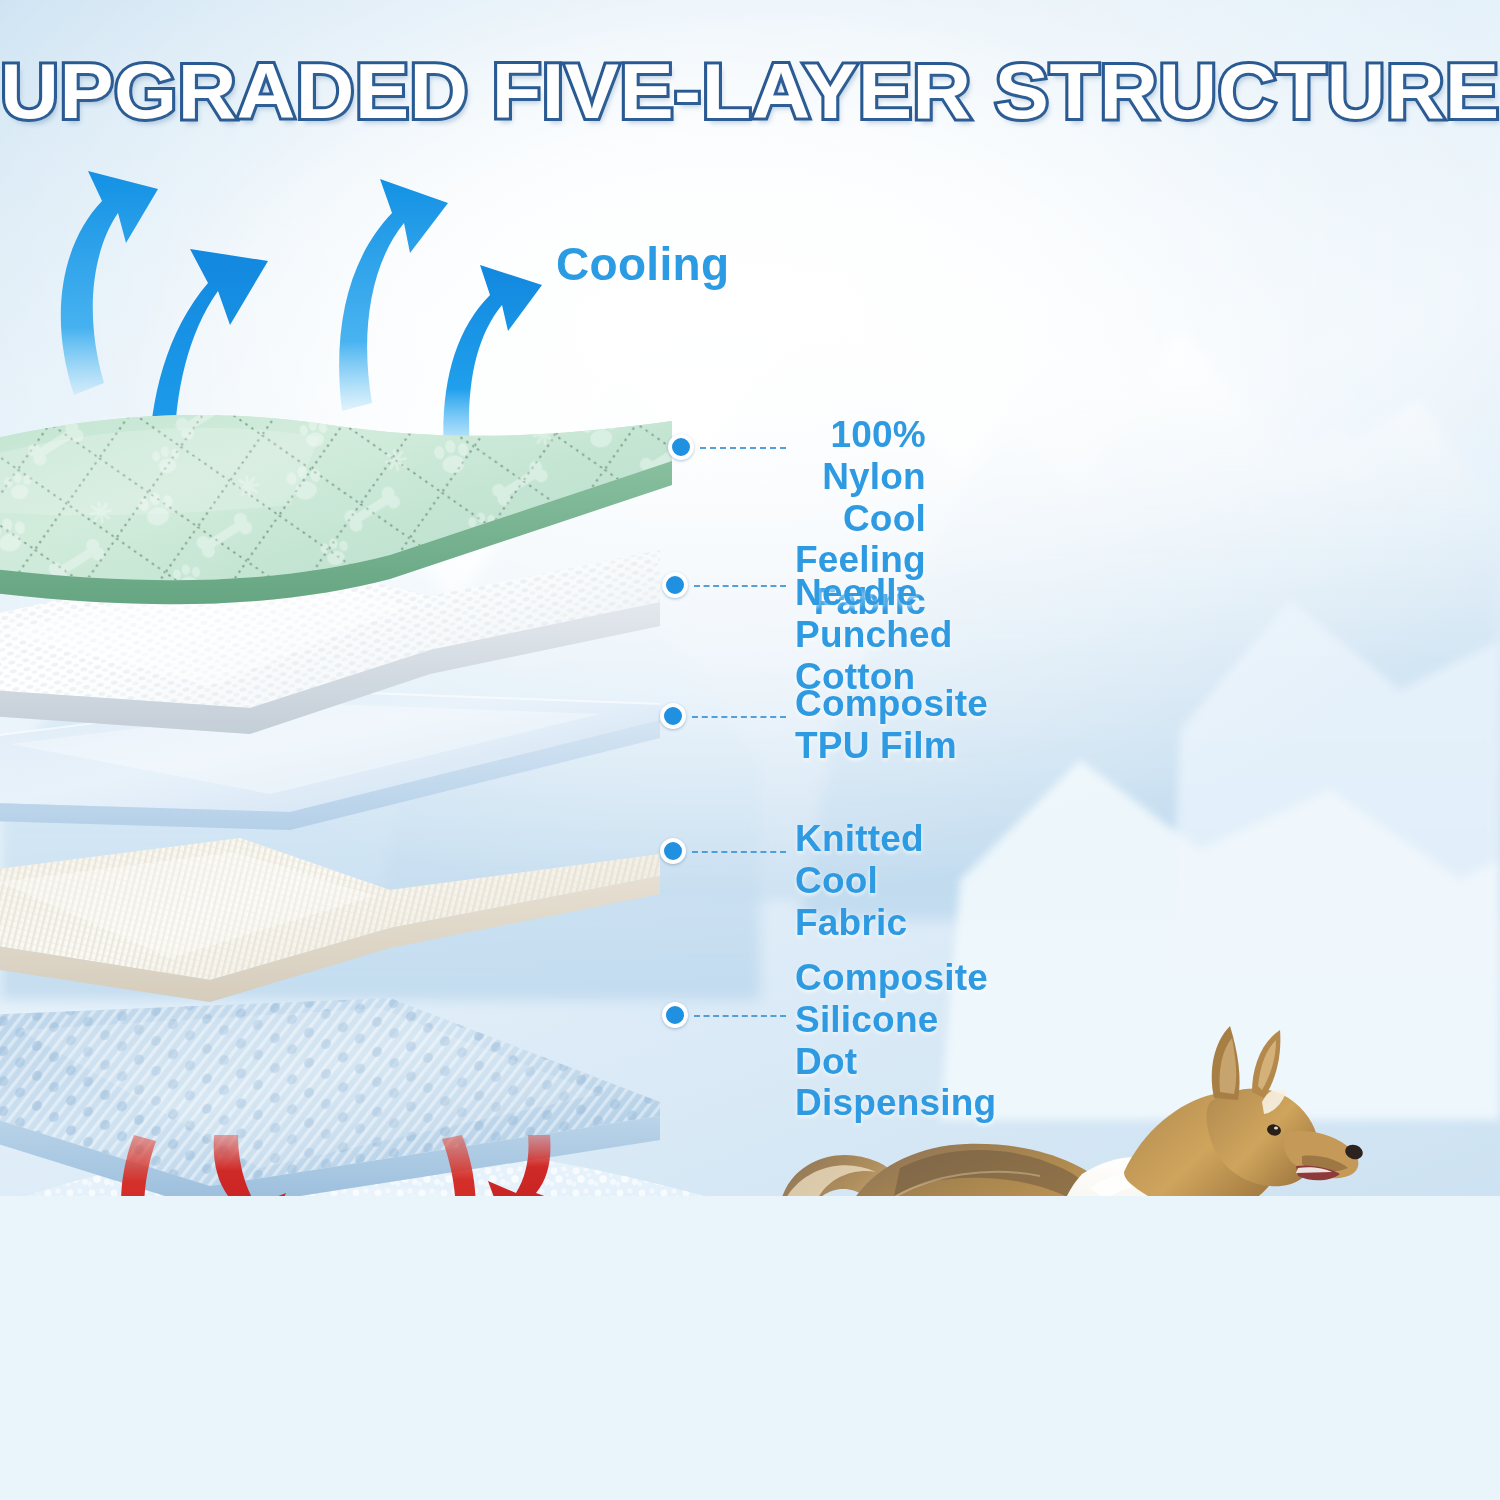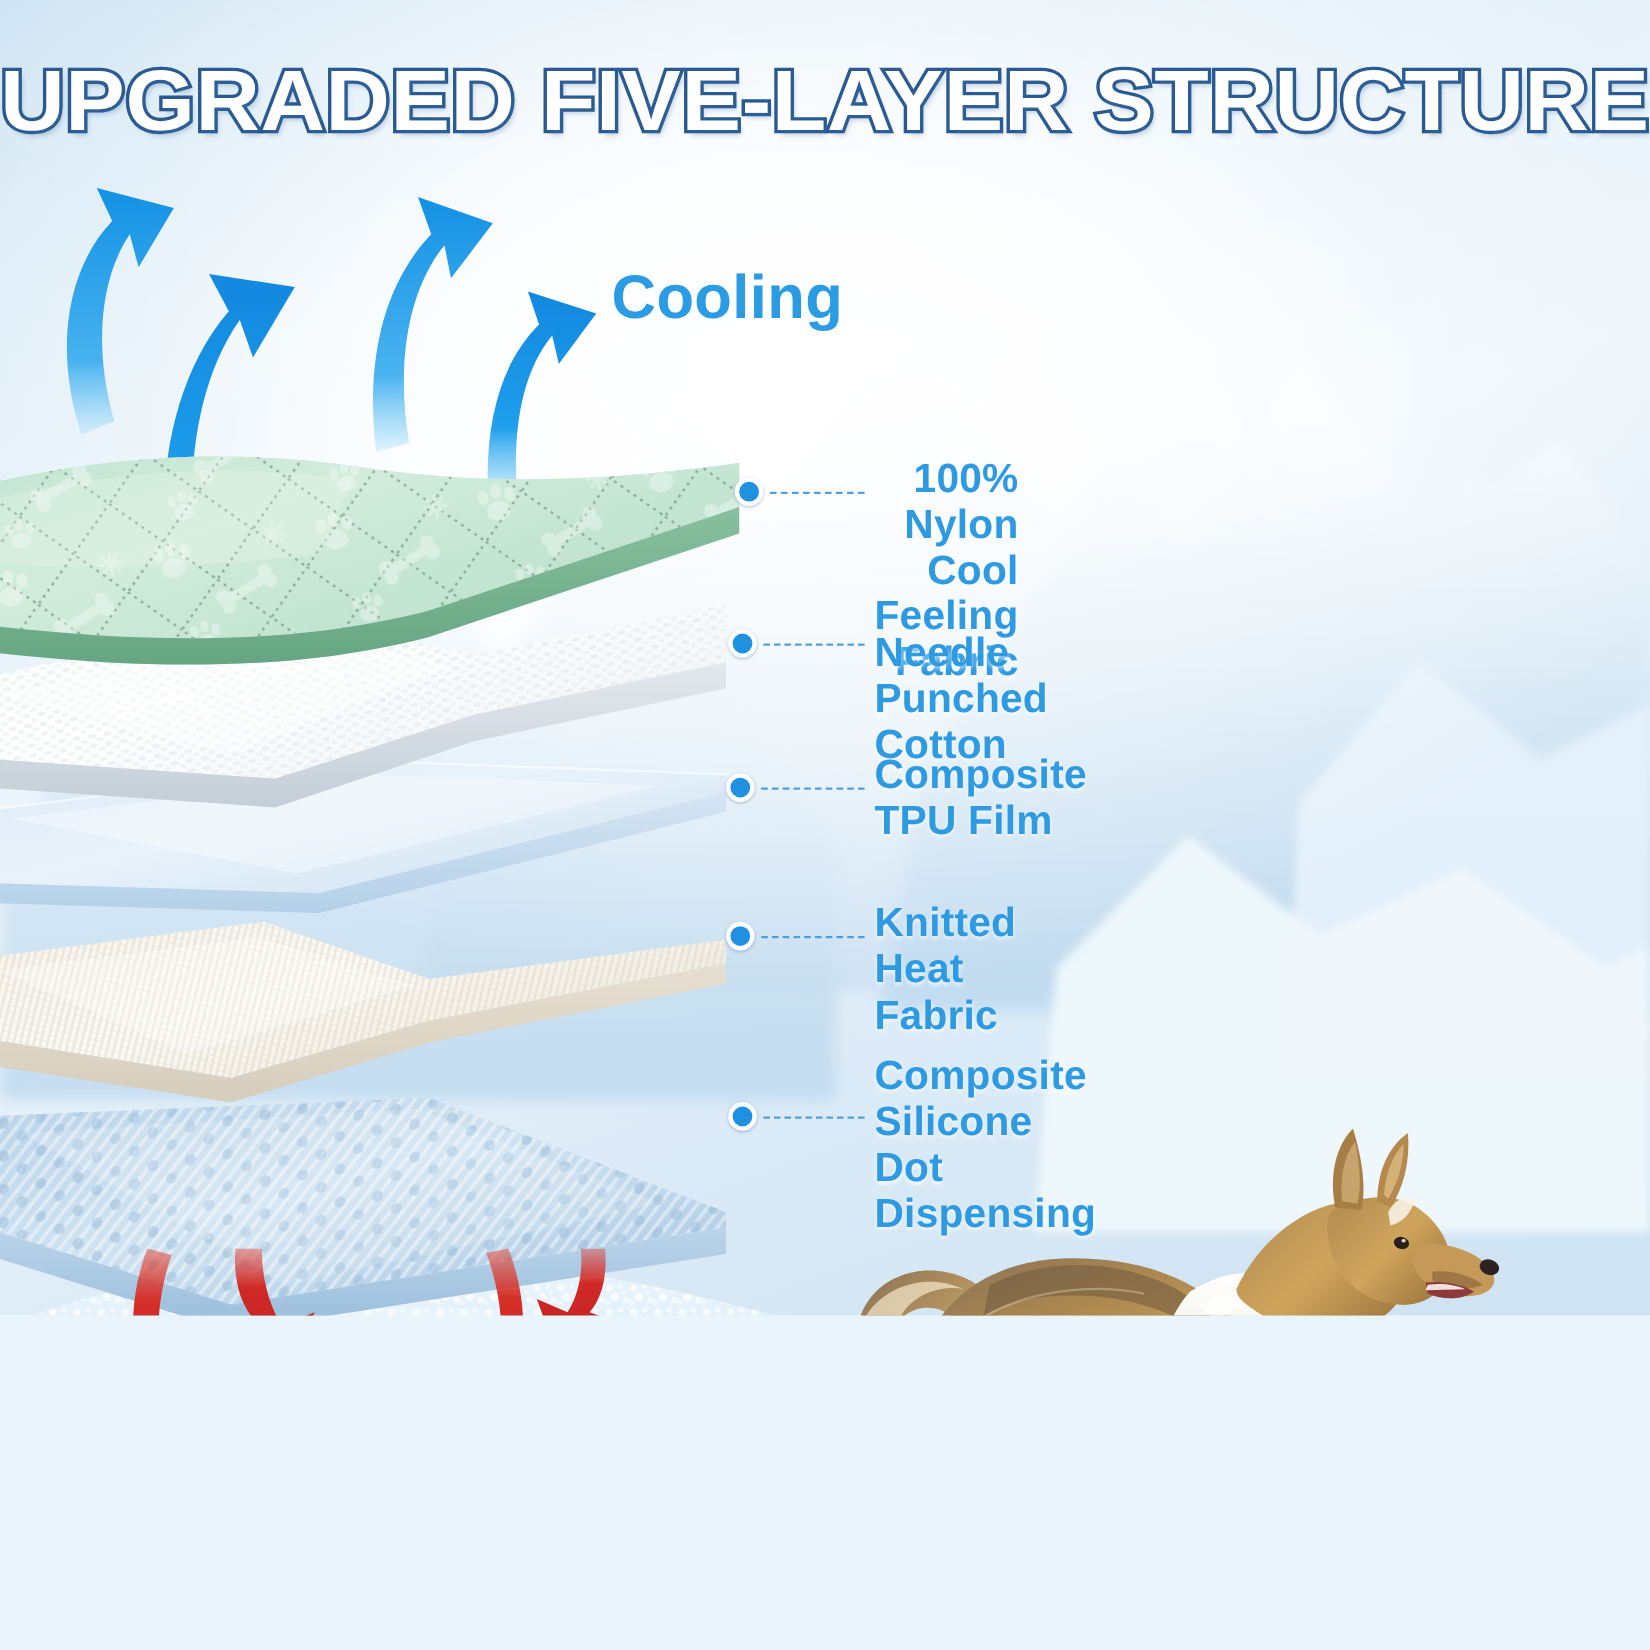--- a/index.html
+++ b/index.html
@@ -34,21 +34,21 @@
     transform:scaleX(1.04);
     -webkit-text-stroke:6px #2a5a92;
     paint-order:stroke fill;
     text-shadow:3px 5px 5px rgba(60,110,160,0.30);
     white-space:nowrap;
   }
 
   
   .cap-cooling {
     position:absolute; left:556px; top:237px;
-    font-size:56px; font-weight:bold;
+    font-size:46px; font-weight:bold;
     color:#2b9ce4;
     font-family:"Liberation Sans Narrow","Liberation Sans",sans-serif;
     letter-spacing:0.3px;
     text-shadow:0 2px 4px rgba(255,255,255,0.85);
   }
   .cap-heat {
     position:absolute; left:163px; top:1281px;
     font-size:44px; font-weight:bold;
     color:#cf2026;
     font-family:"Liberation Sans Narrow","Liberation Sans",sans-serif;
@@ -391,21 +391,21 @@
 
   <div class="callout">
     <span class="dot" style="left:660px;top:703px;"></span>
     <span class="leader" style="left:692px;top:716px;width:94px;"></span>
     <span class="ctext" style="left:795px;top:683px;">Composite TPU Film</span>
   </div>
 
   <div class="callout">
     <span class="dot" style="left:660px;top:838px;"></span>
     <span class="leader" style="left:692px;top:851px;width:94px;"></span>
-    <span class="ctext" style="left:795px;top:818px;">Knitted Heat Fabric</span>
+    <span class="ctext" style="left:795px;top:818px;">Knitted Cool Fabric</span>
   </div>
 
   <div class="callout">
     <span class="dot" style="left:662px;top:1002px;"></span>
     <span class="leader" style="left:694px;top:1015px;width:92px;"></span>
     <span class="ctext" style="left:795px;top:957px;">Composite Silicone Dot
 Dispensing</span>
   </div>
 
   <div class="cap-cooling">Cooling</div>

